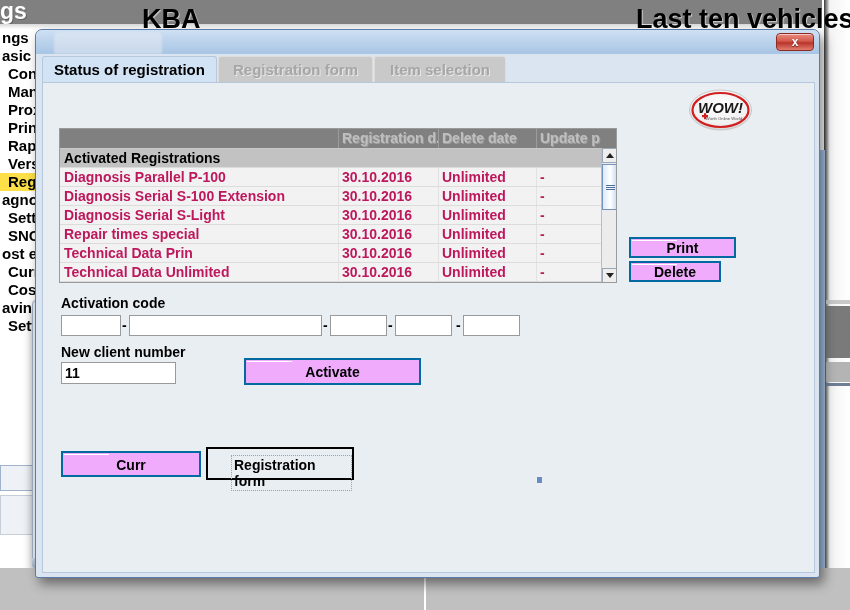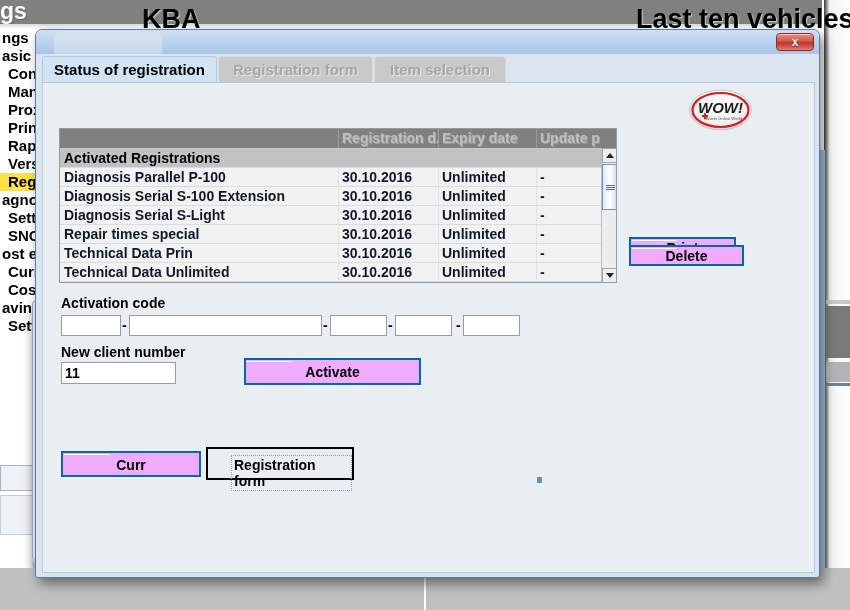--- a/index.html
+++ b/index.html
@@ -195,21 +195,21 @@
     text-shadow:1px 1px 0 rgba(255,255,255,.25);
     box-sizing:border-box;
   }
   .col-name{width:278px;padding-left:4px;}
   .col-reg{width:100px;padding-left:3px;border-left:1px solid #9c9c9c;}
   .col-exp{width:98px;padding-left:3px;border-left:1px solid #9c9c9c;}
   .col-upd{width:80px;padding-left:3px;border-left:1px solid #9c9c9c;}
 
   .tr{display:flex;height:18px;border-bottom:1px solid #dcdcdc;}
   .tr .td{
-    font-size:14px;font-weight:bold;color:#0f172a;
+    font-size:14px;font-weight:bold;color:#be185d;
     line-height:18px;white-space:nowrap;overflow:hidden;
     box-sizing:border-box;
   }
   .tr.group{background:#c2c2c2;align-items:flex-end;}
   .tr.group .td{color:#000000;}
   .tr.group .col-reg,.tr.group .col-exp,.tr.group .col-upd{border-left:1px solid #b0b0b0;}
   .tr:not(.group) .col-reg,
   .tr:not(.group) .col-exp,
   .tr:not(.group) .col-upd{border-left:1px solid #e2e2e2;}
 
@@ -248,21 +248,21 @@
     background:#f0abfc;border:2px solid #0369a1;
     font-size:14px;font-weight:bold;color:#000000;
     text-align:center;box-sizing:border-box;cursor:pointer;
     position:relative;
   }
   .btn::before{
     content:"";position:absolute;left:1px;top:1px;width:45px;height:1px;
     background:#ffffff;
   }
   #btn-print{position:absolute;left:586px;top:154px;width:107px;height:21px;line-height:19px;}
-  #btn-delete{position:absolute;left:586px;top:162px;width:115px;height:21px;line-height:19px;}
+  #btn-delete{position:absolute;left:586px;top:178px;width:92px;height:21px;line-height:19px;}
 
   
   #lbl-activation{
     position:absolute;left:18px;top:212px;
     font-size:14px;font-weight:bold;color:#000000;
   }
   .code-field{
     position:absolute;top:232px;height:21px;
     background:#ffffff;border:1px solid #9a9a9a;
     box-sizing:border-box;font-size:14px;font-weight:bold;
@@ -401,21 +401,21 @@
         <rect x="14" y="27" width="6" height="2.2" fill="#d11f1f"></rect>
         <rect x="16" y="25.2" width="2.2" height="6" fill="#d11f1f"></rect>
         <text x="36" y="32" font-family="Liberation Sans, sans-serif" font-size="4.2" fill="#555555" text-anchor="middle">Würth Online World</text>
       </svg>
     </div>
 
     <div id="table-wrap">
       <div id="tbl-header">
         <div class="th col-name"></div>
         <div class="th col-reg">Registration d...</div>
-        <div class="th col-exp">Expiry date</div>
+        <div class="th col-exp">Delete date</div>
         <div class="th col-upd">Update p</div>
       </div>
       <div id="tbl-rows">
           <div class="tr group">
             <div class="td col-name">Activated Registrations</div>
             <div class="td col-reg"></div>
             <div class="td col-exp"></div>
             <div class="td col-upd"></div>
           </div>
           <div class="tr">

